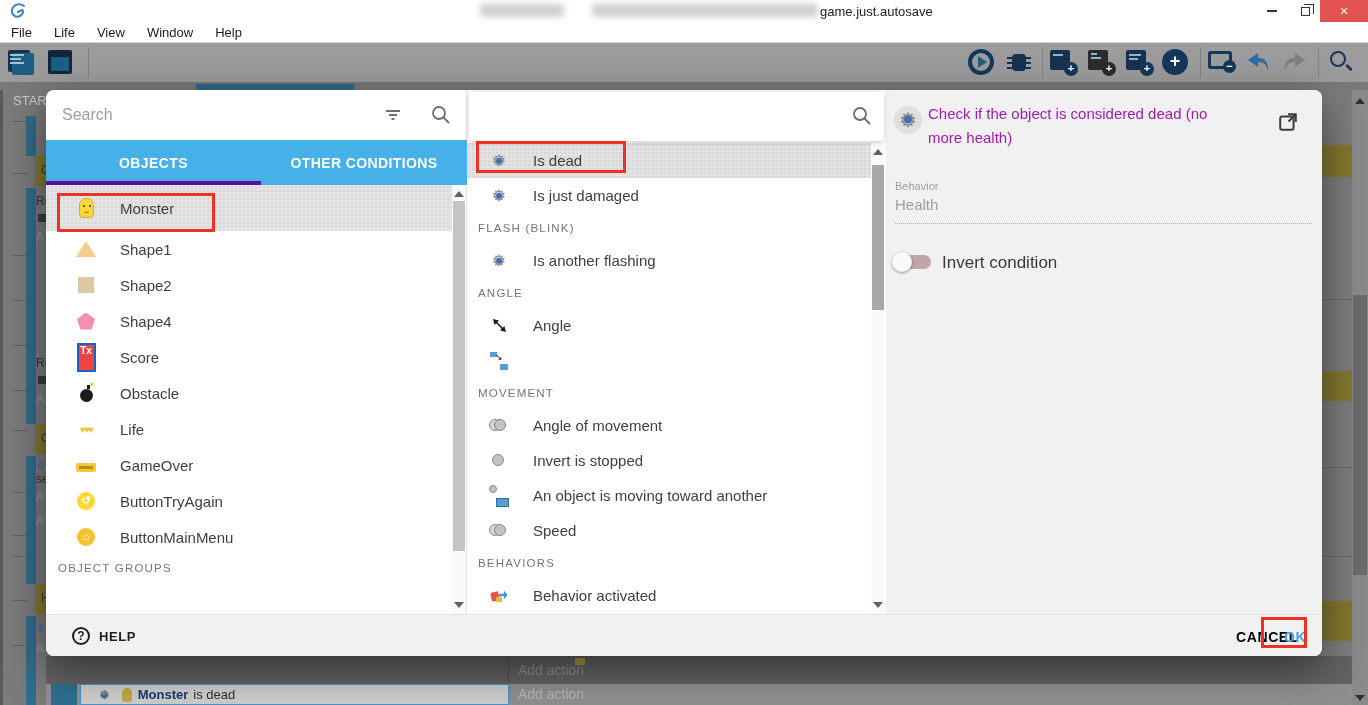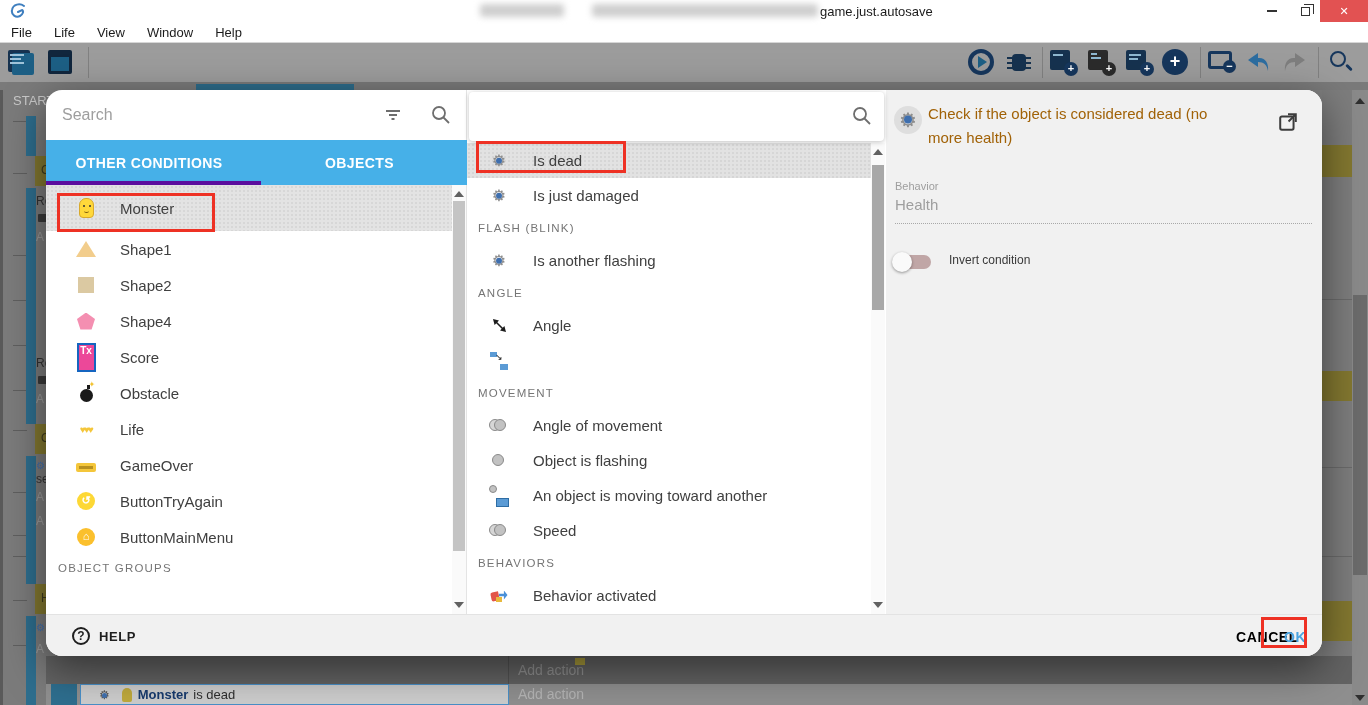--- a/index.html
+++ b/index.html
@@ -84,21 +84,21 @@
   .bg-bottom-row .teal { position:absolute; left:5px; top:0; width:26px; height:21px; background:#2e6e8e; }
   .cond-cell { position:absolute; left:34px; top:0; width:429px; height:21px; background:#cdcdcd; border:1px solid #4a90c8; display:flex; align-items:center; }
   .cond-cell .gear-s { font-size:12px; color:#5a5a5a; margin-left:18px; position:relative; }
   .cond-cell .gear-s::after { content:""; position:absolute; left:3px; top:5px; width:5px; height:5px; border-radius:50%; background:#3f6fae; }
   .mini-monster { width:10px; height:14px; background:#bfa93c; border-radius:5px 5px 2px 2px; margin-left:12px; }
   .cond-cell .obj { font-size:13px; font-weight:bold; color:#173a6d; margin-left:6px; }
   .cond-cell .txt { font-size:13px; color:#2e2e2e; margin-left:5px; }
   .bg-bottom-row .addaction { position:absolute; left:472px; top:2px; font-size:14px; color:#b5b5b5; }
 
   
-  .dialog { position:absolute; left:46px; top:90px; width:1276px; height:566px; background:#ffffff; border-radius:16px; box-shadow:0 12px 40px rgba(0,0,0,.5); z-index:10; overflow:hidden; }
+  .dialog { position:absolute; left:46px; top:90px; width:1276px; height:566px; background:#ffffff; border-radius:8px; box-shadow:0 12px 40px rgba(0,0,0,.5); z-index:10; overflow:hidden; }
   .left-col { position:absolute; left:0; top:0; width:421px; height:524px; border-right:1px solid #e4e4e4; }
   .lsearch { position:absolute; left:0; top:0; width:421px; height:50px; }
   .lsearch input { position:absolute; left:16px; top:12px; width:300px; height:26px; border:none; outline:none; font-size:16px; color:#444; background:transparent; font-family:"Liberation Sans",sans-serif; }
   .lsearch input::placeholder, .msearch input::placeholder { color:#9e9e9e; opacity:1; }
   .icon-btn { position:absolute; top:14px; width:22px; height:22px; }
   .tabsbar { position:absolute; left:0; top:50px; width:421px; height:45px; background:#46b0e8; display:flex; }
   .tab { height:100%; display:flex; align-items:center; justify-content:center; font-size:14px; font-weight:bold; color:#ffffff; letter-spacing:.4px; }
   .tab.t1 { width:215px; }
   .tab.t2 { width:206px; }
   .tab-underline { position:absolute; left:0; bottom:0; width:215px; height:4px; background:#5c0f9e; }
@@ -125,28 +125,28 @@
   .cicn { width:24px; height:22px; margin-right:22px; flex:none; display:flex; align-items:center; justify-content:center; position:relative; }
   .clbl { font-size:15px; color:#404040; }
   .csec { height:30px; display:flex; align-items:center; padding-left:11px; font-size:11.5px; color:#757575; letter-spacing:1.2px; }
   .mscroll { position:absolute; right:1px; top:53px; width:14px; height:471px; background:#fafafa; }
   .mscroll .thumb { position:absolute; left:1px; top:22px; width:12px; height:145px; background:#a8a8a8; }
 
   .right-col { position:absolute; left:840px; top:0; width:436px; height:524px; background:#f1f1f1; }
   .desc-gear { position:absolute; left:8px; top:16px; width:28px; height:28px; background:#dedede; border-radius:50%; display:flex; align-items:center; justify-content:center; }
   .gear-g { font-size:20px; color:#8e8e8e; line-height:1; position:relative; }
   .gear-g::after { content:""; position:absolute; left:50%; top:50%; width:8px; height:8px; border-radius:50%; background:#3f6fae; transform:translate(-50%,-56%); }
-  .desc-text { position:absolute; left:42px; top:12px; width:316px; font-size:15px; line-height:1.6; color:#a16207; }
+  .desc-text { position:absolute; left:42px; top:12px; width:316px; font-size:15px; line-height:1.6; color:#a21caf; }
   .extlink { position:absolute; left:392px; top:22px; width:20px; height:20px; }
   .behavior-label { position:absolute; left:9px; top:90px; font-size:11px; color:#9e9e9e; }
   .behavior-value { position:absolute; left:9px; top:106px; font-size:15px; color:#9e9e9e; }
   .behavior-line { position:absolute; left:9px; top:133px; width:417px; border-bottom:1px dotted #a8a8a8; }
   .toggle { position:absolute; left:9px; top:165px; width:36px; height:14px; background:#c0a6a6; border-radius:7px; }
   .toggle .knob { position:absolute; left:-3px; top:-3px; width:20px; height:20px; border-radius:50%; background:#fafafa; box-shadow:0 1px 3px rgba(0,0,0,.4); }
-  .invert-label { position:absolute; left:63px; top:163px; font-size:12px; color:#3a3a3a; }
+  .invert-label { position:absolute; left:56px; top:163px; font-size:17px; color:#3a3a3a; }
 
   .dfooter { position:absolute; left:0; bottom:0; width:1276px; height:42px; background:#f1f1f1; border-top:1px solid #e3e3e3; }
   .help-btn { position:absolute; left:26px; top:9px; height:24px; display:flex; align-items:center; cursor:pointer; }
   .help-circle { width:18px; height:18px; border:2px solid #1f1f1f; border-radius:50%; color:#1f1f1f; font-size:12px; font-weight:bold; display:flex; align-items:center; justify-content:center; margin-right:9px; }
   .help-label { font-size:13px; font-weight:bold; color:#1f1f1f; letter-spacing:.6px; }
   .cancel-btn { position:absolute; left:1182px; top:10px; font-size:14px; font-weight:bold; color:#000000; letter-spacing:.6px; padding:4px 8px; cursor:pointer; }
   .ok-btn { position:absolute; left:1228px; top:10px; font-size:14px; font-weight:bold; color:#4aa3e0; letter-spacing:.6px; padding:4px 10px; cursor:pointer; }
 
   
   .anno { position:absolute; border:3px solid #ee3124; z-index:20; pointer-events:none; }
@@ -155,21 +155,21 @@
   .anno-ok { left:1261px; top:617px; width:46px; height:31px; }
 
   
   .ico-monster { width:15px; height:20px; background:#ffd83a; border:1px solid #d8a92c; border-radius:7px 7px 4px 4px; position:relative; }
   .ico-monster::before { content:""; position:absolute; left:3px; top:6px; width:2px; height:2px; background:#333; border-radius:50%; box-shadow:6px 0 0 #333; }
   .ico-monster::after { content:""; position:absolute; left:4px; top:10px; width:5px; height:3px; border-bottom:1.5px solid #7a5a10; border-radius:50%; }
   .ico-tri { width:0; height:0; border-left:10px solid transparent; border-right:10px solid transparent; border-bottom:16px solid #f2cd8c; }
   .ico-sq { width:16px; height:16px; background:#dbc9a2; }
   .ico-circ { width:17px; height:17px; border-radius:50%; background:#8fcde9; }
   .ico-pent { width:18px; height:17px; background:#f48fb1; clip-path:polygon(50% 0,100% 38%,81% 100%,19% 100%,0 38%); }
-  .ico-score { width:19px; height:29px; background:#ec4899; border:2px solid #1565c0; color:#fff; font-size:10px; font-weight:bold; text-align:center; line-height:12px; }
+  .ico-score { width:19px; height:29px; background:#ef4444; border:2px solid #1565c0; color:#fff; font-size:10px; font-weight:bold; text-align:center; line-height:12px; }
   .ico-bomb { width:13px; height:13px; background:#1a1a1a; border-radius:50%; position:relative; margin-top:5px; }
   .ico-bomb::before { content:""; position:absolute; left:7px; top:-4px; width:3px; height:4px; background:#1a1a1a; }
   .ico-bomb::after { content:"✦"; position:absolute; left:9px; top:-9px; font-size:8px; color:#f2c230; }
   .ico-hearts { font-size:10px; color:#f4c63a; letter-spacing:-2px; white-space:nowrap; }
   .ico-banner { width:20px; height:9px; background:#f4c63a; border-radius:2px; position:relative; margin-top:4px; }
   .ico-banner::after { content:""; position:absolute; left:3px; top:3px; width:14px; height:3px; background:#b8901f; }
   .ico-retry { width:18px; height:18px; border-radius:50%; background:#fdd835; color:#fff; font-size:11px; font-weight:bold; text-align:center; line-height:17px; }
   .ico-home { width:18px; height:18px; border-radius:50%; background:#fbc02d; color:#fff; font-size:11px; text-align:center; line-height:17px; }
 
   
@@ -367,22 +367,22 @@
             </svg>
         </span>
         <span class="icon-btn" style="left:384px">
           <svg width="22" height="22" viewBox="0 0 22 22">
               <circle cx="9" cy="9" r="6" stroke="#6e6e6e" stroke-width="1.8" fill="none"></circle>
               <path d="M13.5 13.5 L19 19" stroke="#6e6e6e" stroke-width="1.8"></path>
             </svg>
         </span>
       </div>
       <div class="tabsbar">
+        <span class="tab t1">OBJECTS</span>
         <span class="tab t2">OTHER CONDITIONS</span>
-        <span class="tab t1">OBJECTS</span>
         <span class="tab-underline"></span>
       </div>
 
       <div class="objlist">
         <div class="orow selected">
           <span class="oicn">
               <span class="ico-monster"></span>
             </span>
           <span class="olbl">Monster</span>
         </div>
@@ -509,21 +509,21 @@
               </span>
           </span>
           <span class="clbl">Angle of movement</span>
         </div>
         <div class="crow">
           <span class="cicn">
             <span class="ico-stop">
                 <span class="mcirc" style="left:3px;top:0"></span>
               </span>
           </span>
-          <span class="clbl">Object is flashing</span>
+          <span class="clbl">Invert is stopped</span>
         </div>
         <div class="crow">
           <span class="cicn">
             <span class="ico-movetoward">
                 <span class="mcirc" style="left:0;top:-4px;width:8px;height:8px"></span>
                 <span style="position:absolute;right:0;bottom:-4px;width:13px;height:9px;background:#5b9bd5;border:1px solid #2e6da4"></span>
               </span>
           </span>
           <span class="clbl">An object is moving toward another</span>
         </div>

